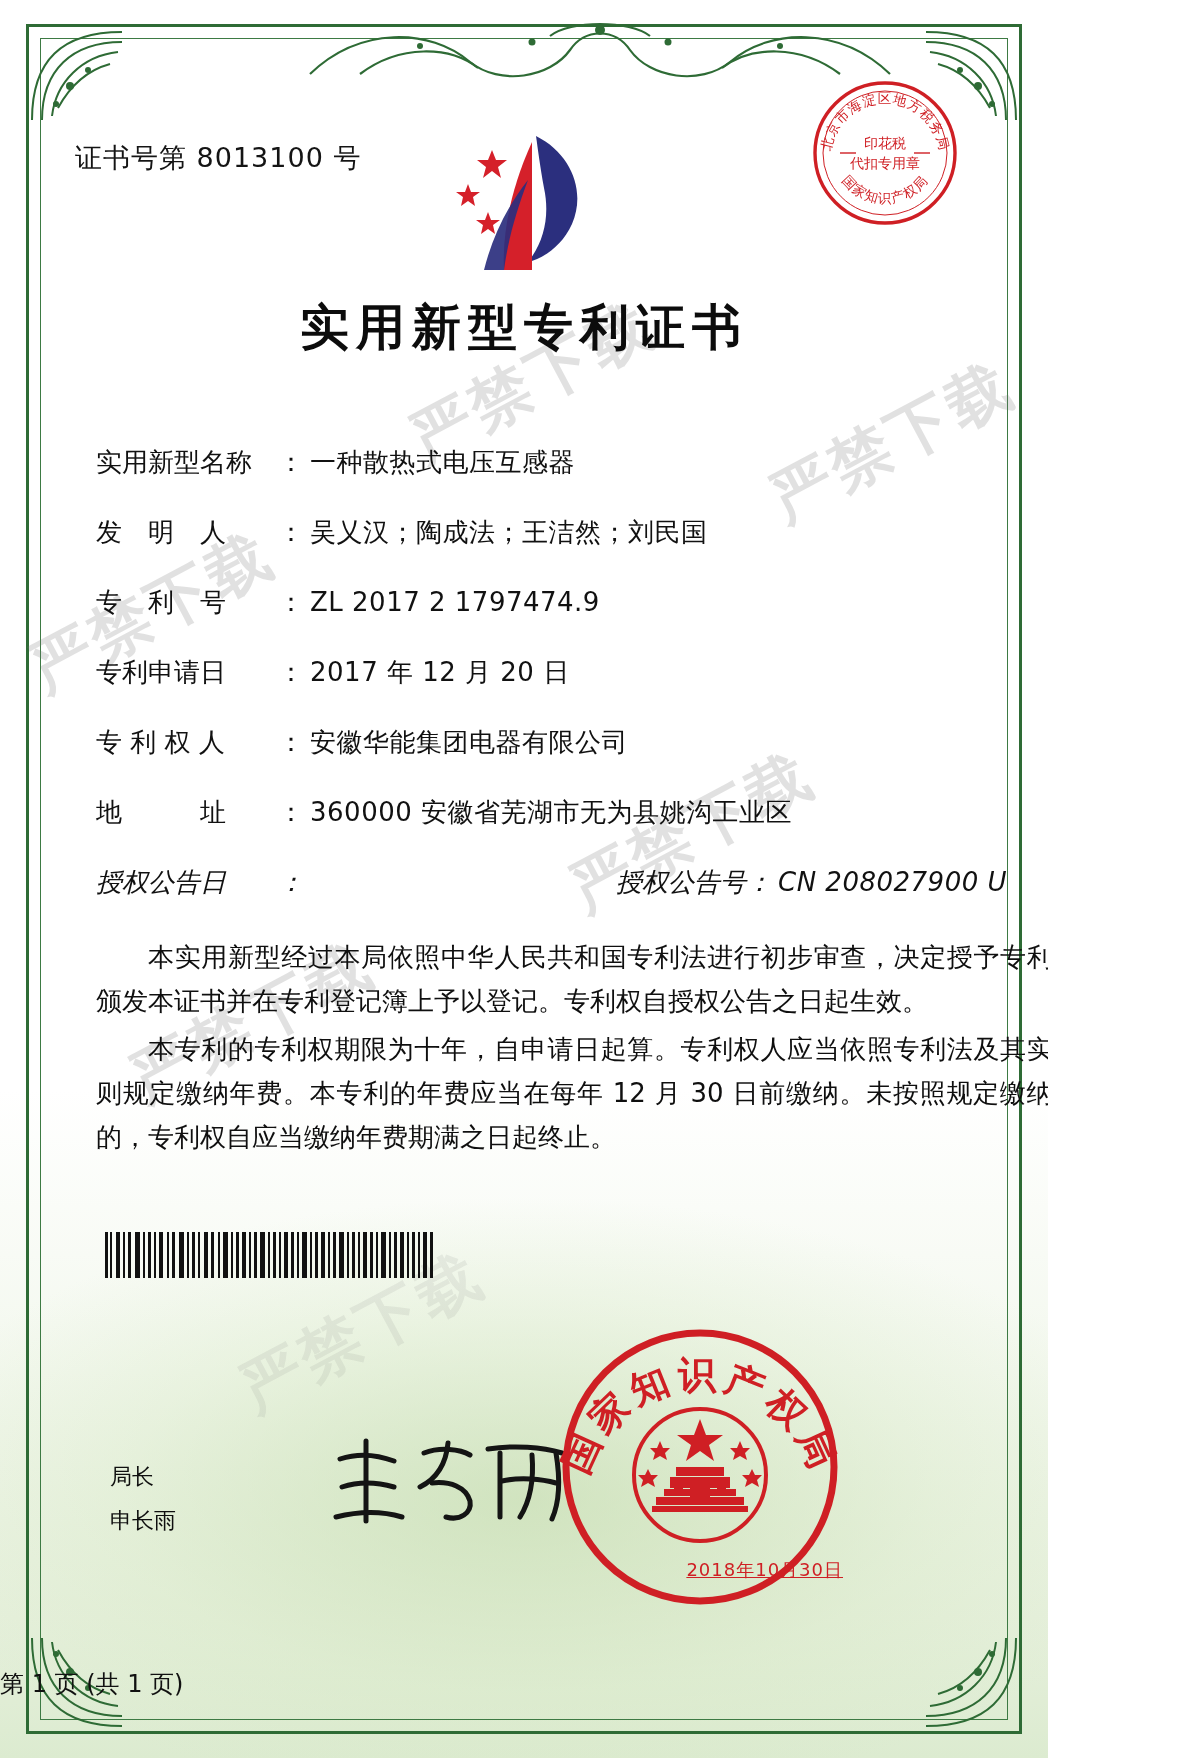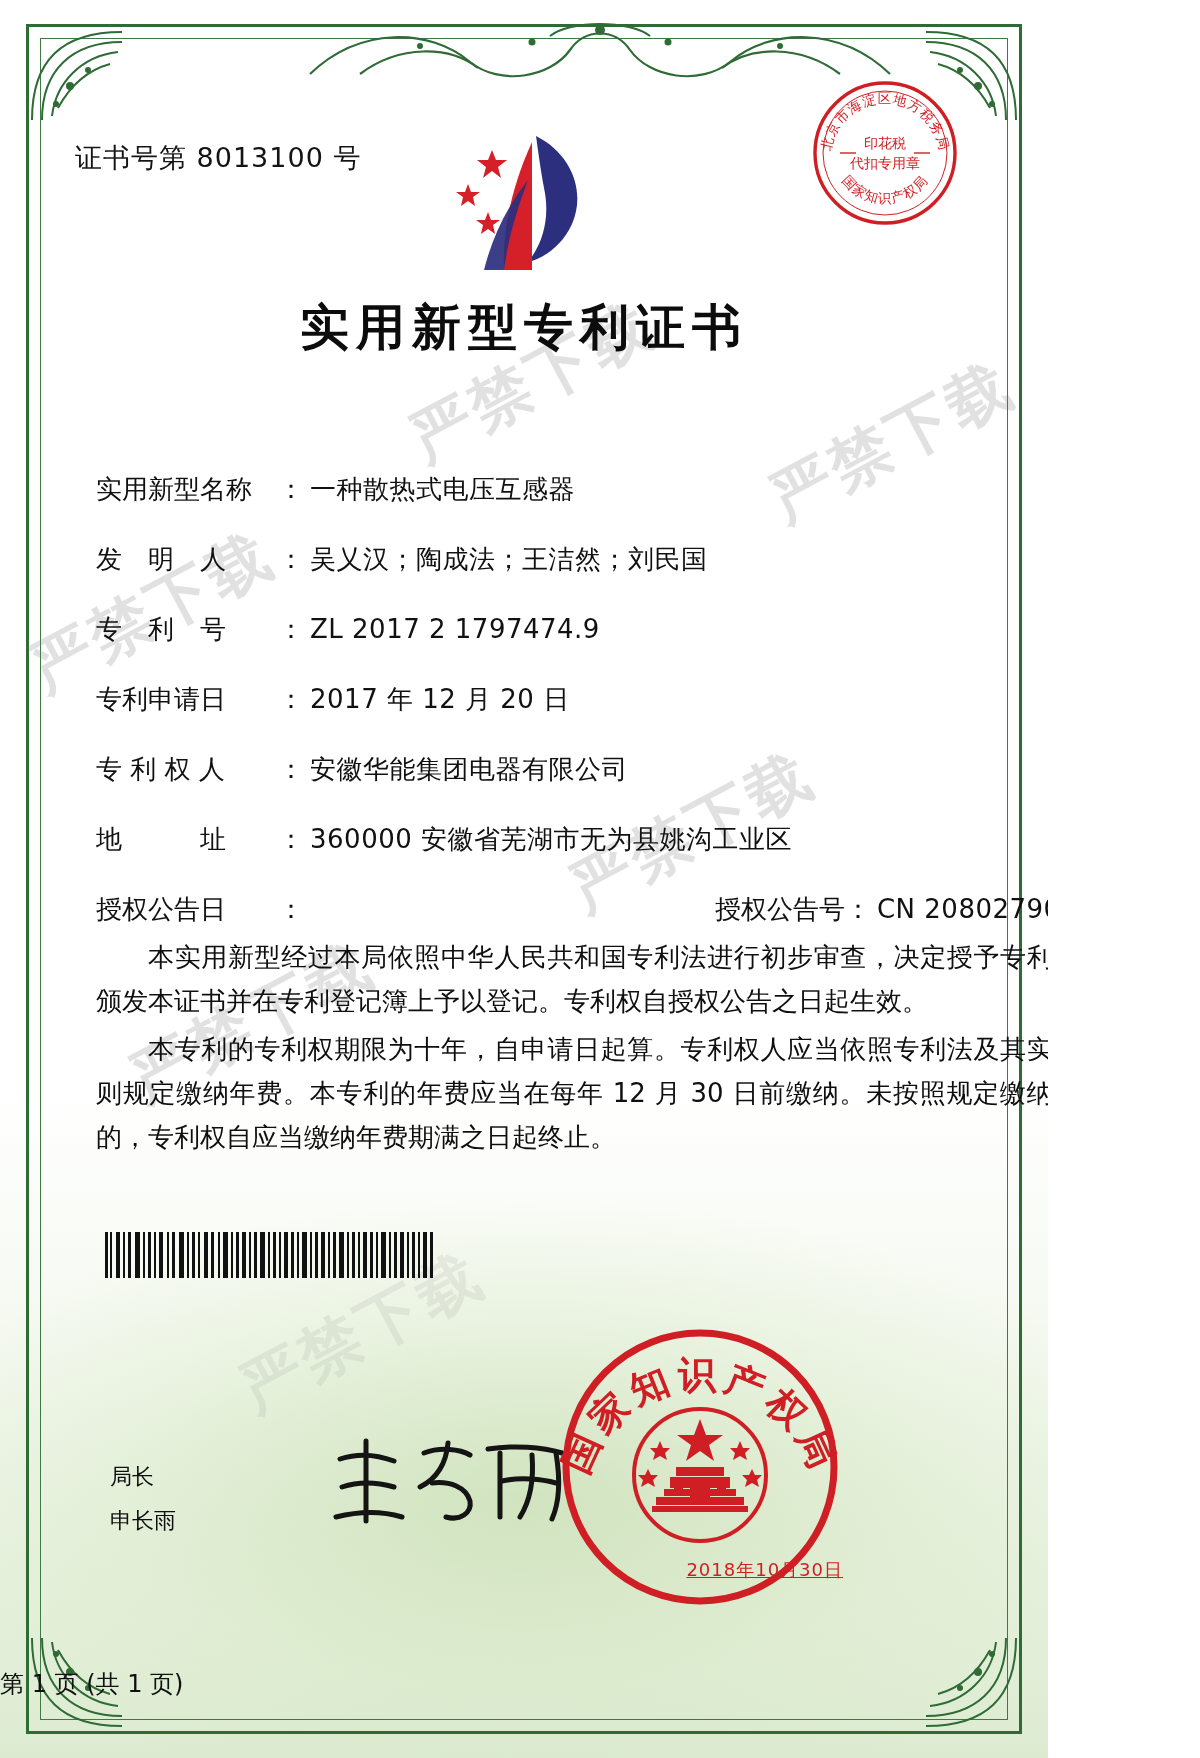--- a/index.html
+++ b/index.html
@@ -112,42 +112,42 @@
     font-weight: bold;
     letter-spacing: 7px;
     color: #0c0c0c;
     z-index: 8;
   }
 
   
   .fields {
     position: absolute;
     left: 96px;
-    top: 472px;
+    top: 445px;
     width: 1010px;
     z-index: 8;
   }
   .field-row {
     display: flex;
     align-items: baseline;
     margin-bottom: 35px;
     font-size: 26px;
     color: #111;
   }
   .field-label {
     width: 182px;
     flex: 0 0 182px;
     letter-spacing: 0px;
     white-space: nowrap;
   }
   .field-colon { margin-right: 6px; }
   .field-value {
     letter-spacing: 0.5px;
   }
-  .field-row.split { justify-content: space-between; }
+  .field-row.split { justify-content: flex-start; font-style: italic; }
   .split-left { display: flex; align-items: baseline; width: 520px; }
   .split-right { display: flex; align-items: baseline; }
 
   
   .body-text {
     position: absolute;
     left: 96px;
     top: 935px;
     width: 1010px;
     font-size: 26px;

